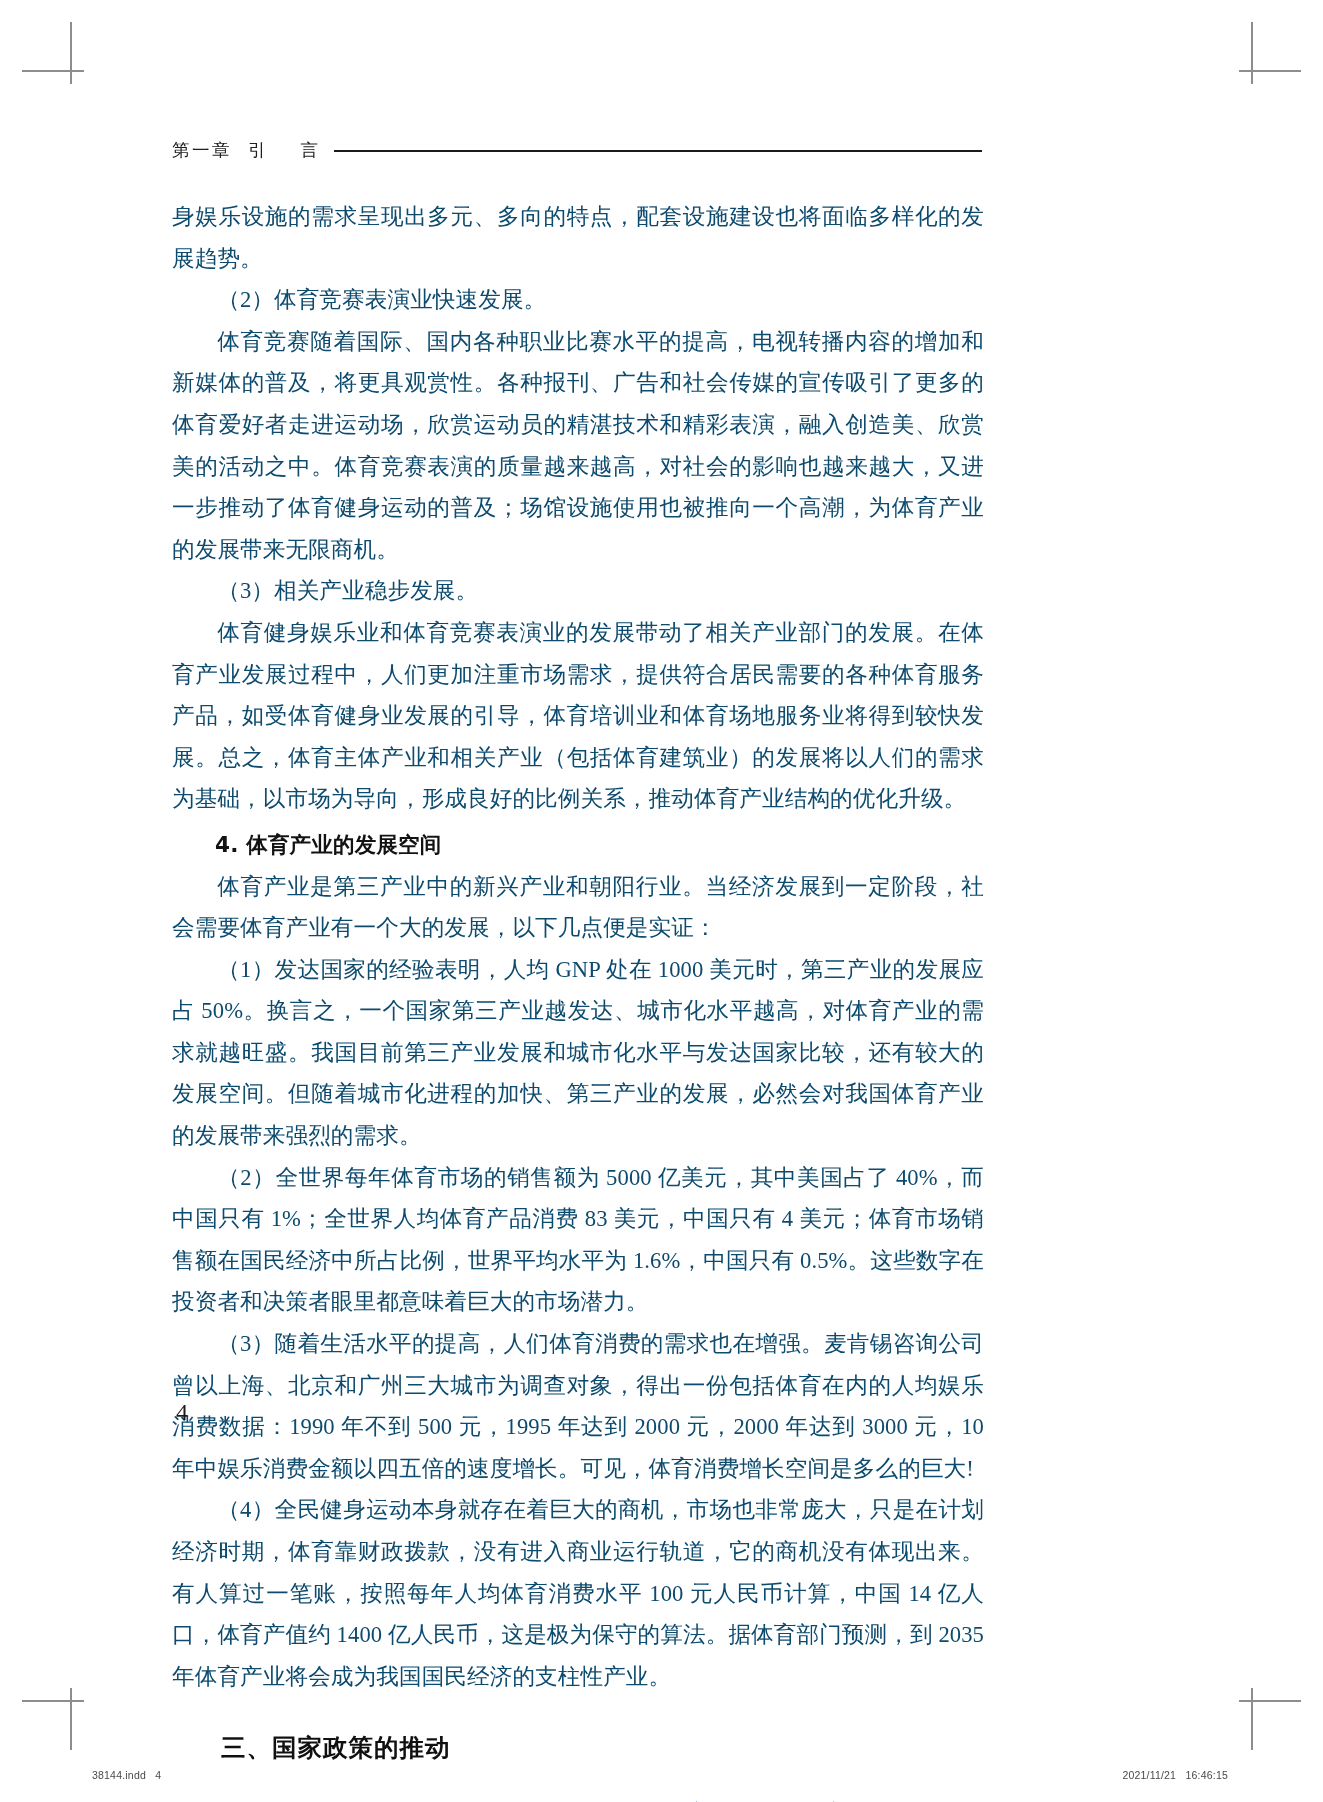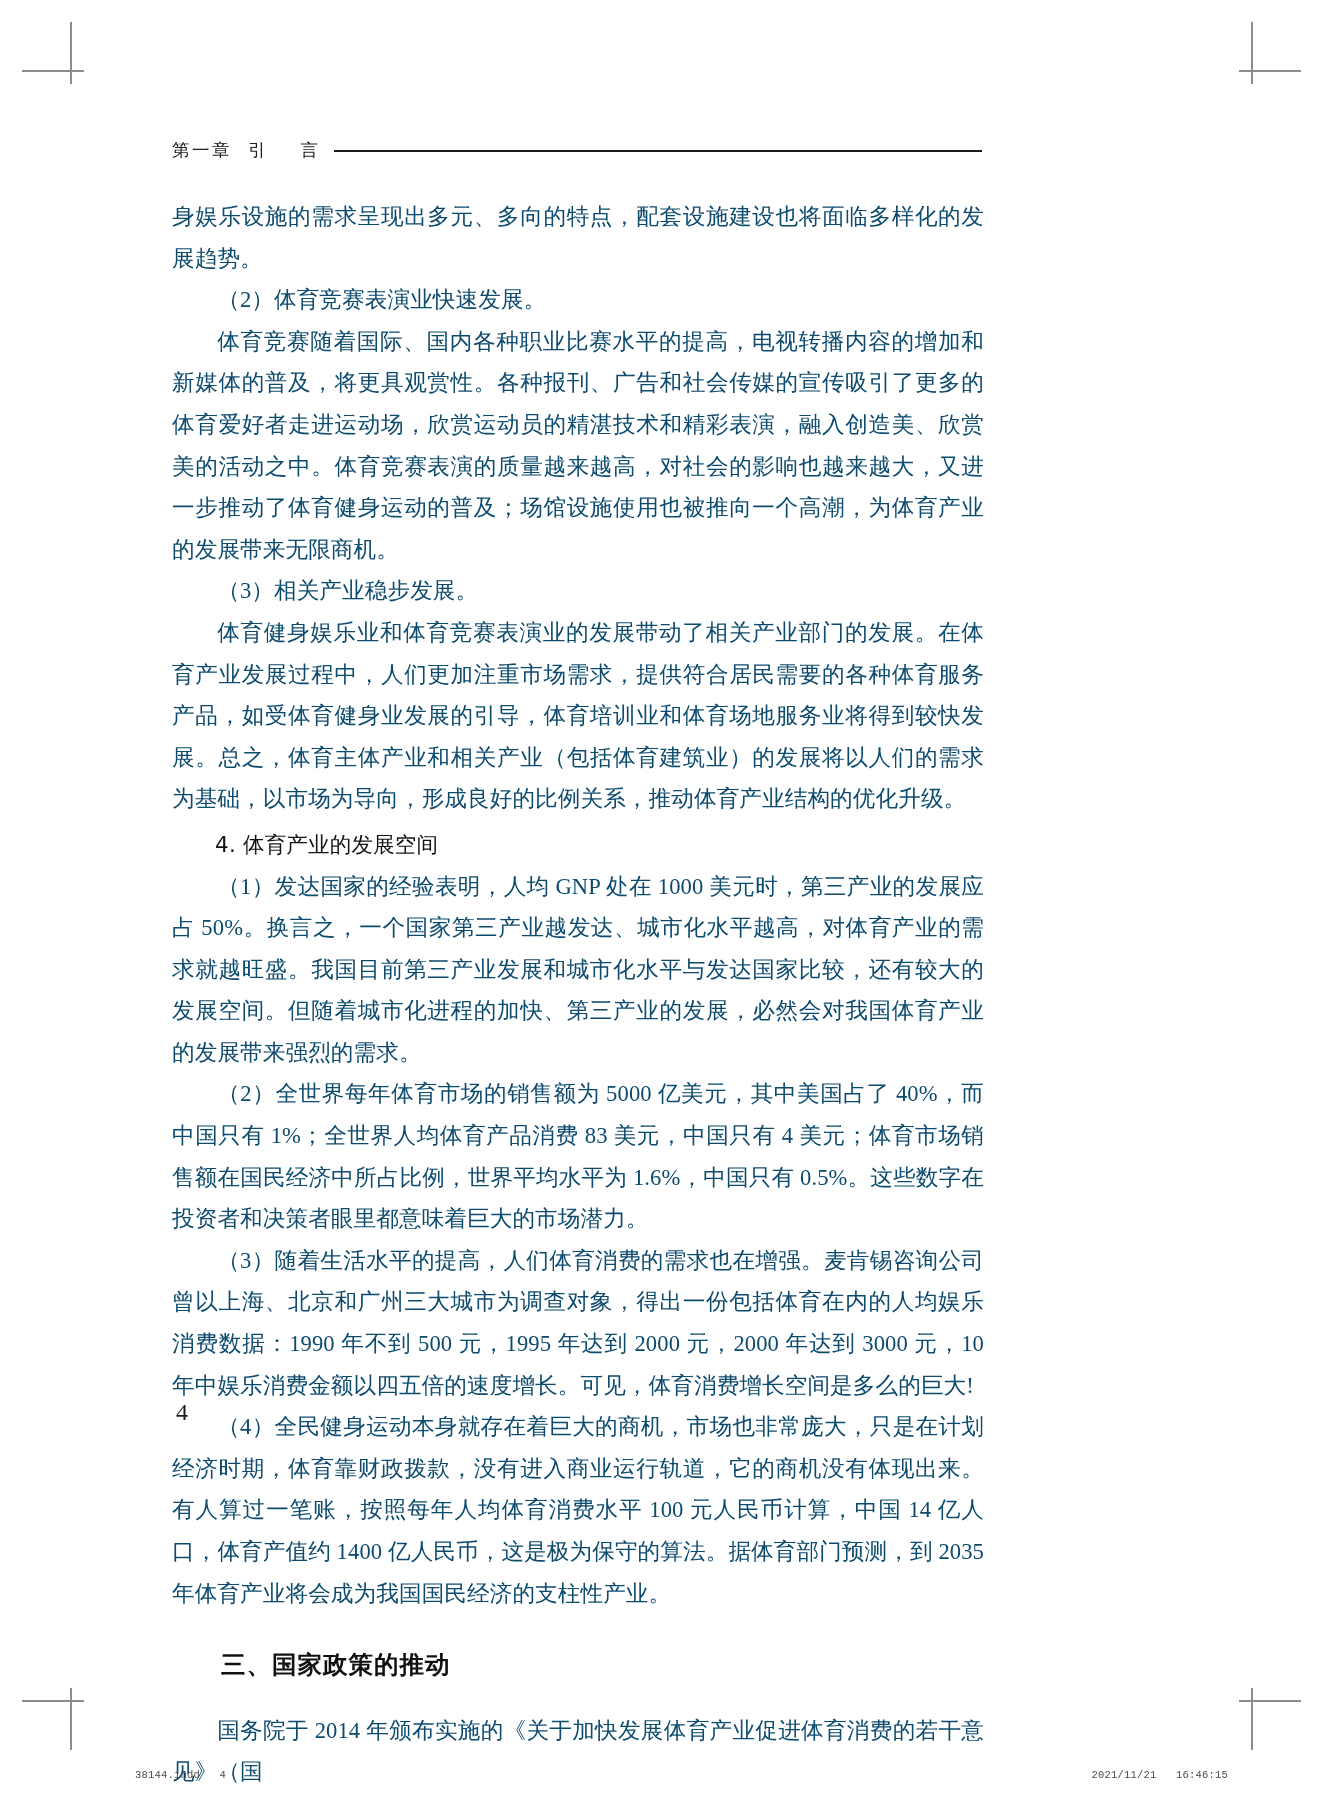--- a/index.html
+++ b/index.html
@@ -89,21 +89,21 @@
     text-justify: inter-ideograph;
     letter-spacing: 0.1px;
     color: #0c4a6e;
     text-indent: 0;
   }
   p.indent { text-indent: 2em; }
 
   h3.sub-head {
     margin: 4px 0 0 0;
     font-family: "DejaVu Sans", "Liberation Sans", sans-serif;
-    font-weight: normal;
+    font-weight: bold;
     font-size: 21.5px;
     line-height: 41.6px;
     text-indent: 2em;
     color: #121212;
     letter-spacing: 0.2px;
   }
 
   h2.section-head {
     margin: 30px 0 24px 0;
     font-family: "DejaVu Sans", "Liberation Sans", sans-serif;
@@ -124,25 +124,24 @@
     color: #1b1b1b;
   }
 
   
   .imprint {
     position: absolute;
     left: 0;
     right: 0;
     top: 1769px;
     height: 20px;
-    font-family: Liberation Mono, monospace;
+    font-family: Liberation Sans, sans-serif;
     font-size: 10.5px;
     color: #4a4a4a;
     letter-spacing: 0.2px;
-    margin-left: 43px;
   }
   .imprint-left  { position: absolute; left: 92px;  top: 0; white-space: pre; }
   .imprint-right { position: absolute; right: 95px; top: 0; white-space: pre; }
 </style>
 </head>
 <body>
 
 <div class="page">
 
   <div class="crop crop-tl">
@@ -174,20 +173,21 @@
     <p class="para indent">（2）体育竞赛表演业快速发展。</p>
 
     <p class="para indent">体育竞赛随着国际、国内各种职业比赛水平的提高，电视转播内容的增加和新媒体的普及，将更具观赏性。各种报刊、广告和社会传媒的宣传吸引了更多的体育爱好者走进运动场，欣赏运动员的精湛技术和精彩表演，融入创造美、欣赏美的活动之中。体育竞赛表演的质量越来越高，对社会的影响也越来越大，又进一步推动了体育健身运动的普及；场馆设施使用也被推向一个高潮，为体育产业的发展带来无限商机。</p>
 
     <p class="para indent">（3）相关产业稳步发展。</p>
 
     <p class="para indent">体育健身娱乐业和体育竞赛表演业的发展带动了相关产业部门的发展。在体育产业发展过程中，人们更加注重市场需求，提供符合居民需要的各种体育服务产品，如受体育健身业发展的引导，体育培训业和体育场地服务业将得到较快发展。总之，体育主体产业和相关产业（包括体育建筑业）的发展将以人们的需求为基础，以市场为导向，形成良好的比例关系，推动体育产业结构的优化升级。</p>
 
     <h3 class="sub-head">4. 体育产业的发展空间</h3>
 
+    <p class="para indent">体育产业是第三产业中的新兴产业和朝阳行业。当经济发展到一定阶段，社会需要体育产业有一个大的发展，以下几点便是实证：</p>
 
     <p class="para indent">（1）发达国家的经验表明，人均 GNP 处在 1000 美元时，第三产业的发展应占 50%。换言之，一个国家第三产业越发达、城市化水平越高，对体育产业的需求就越旺盛。我国目前第三产业发展和城市化水平与发达国家比较，还有较大的发展空间。但随着城市化进程的加快、第三产业的发展，必然会对我国体育产业的发展带来强烈的需求。</p>
 
     <p class="para indent">（2）全世界每年体育市场的销售额为 5000 亿美元，其中美国占了 40%，而中国只有 1%；全世界人均体育产品消费 83 美元，中国只有 4 美元；体育市场销售额在国民经济中所占比例，世界平均水平为 1.6%，中国只有 0.5%。这些数字在投资者和决策者眼里都意味着巨大的市场潜力。</p>
 
     <p class="para indent">（3）随着生活水平的提高，人们体育消费的需求也在增强。麦肯锡咨询公司曾以上海、北京和广州三大城市为调查对象，得出一份包括体育在内的人均娱乐消费数据：1990 年不到 500 元，1995 年达到 2000 元，2000 年达到 3000 元，10 年中娱乐消费金额以四五倍的速度增长。可见，体育消费增长空间是多么的巨大!</p>
 
     <p class="para indent">（4）全民健身运动本身就存在着巨大的商机，市场也非常庞大，只是在计划经济时期，体育靠财政拨款，没有进入商业运行轨道，它的商机没有体现出来。有人算过一笔账，按照每年人均体育消费水平 100 元人民币计算，中国 14 亿人口，体育产值约 1400 亿人民币，这是极为保守的算法。据体育部门预测，到 2035 年体育产业将会成为我国国民经济的支柱性产业。</p>
 
     <h2 class="section-head">三、国家政策的推动</h2>

